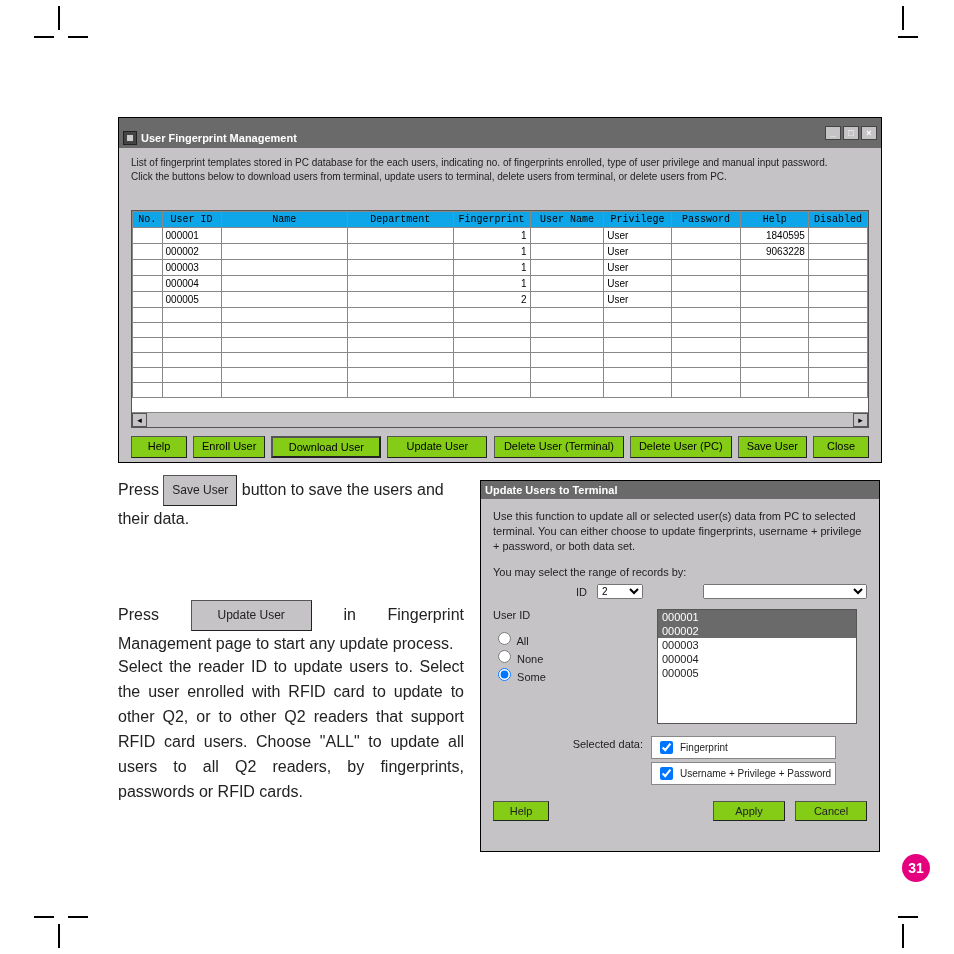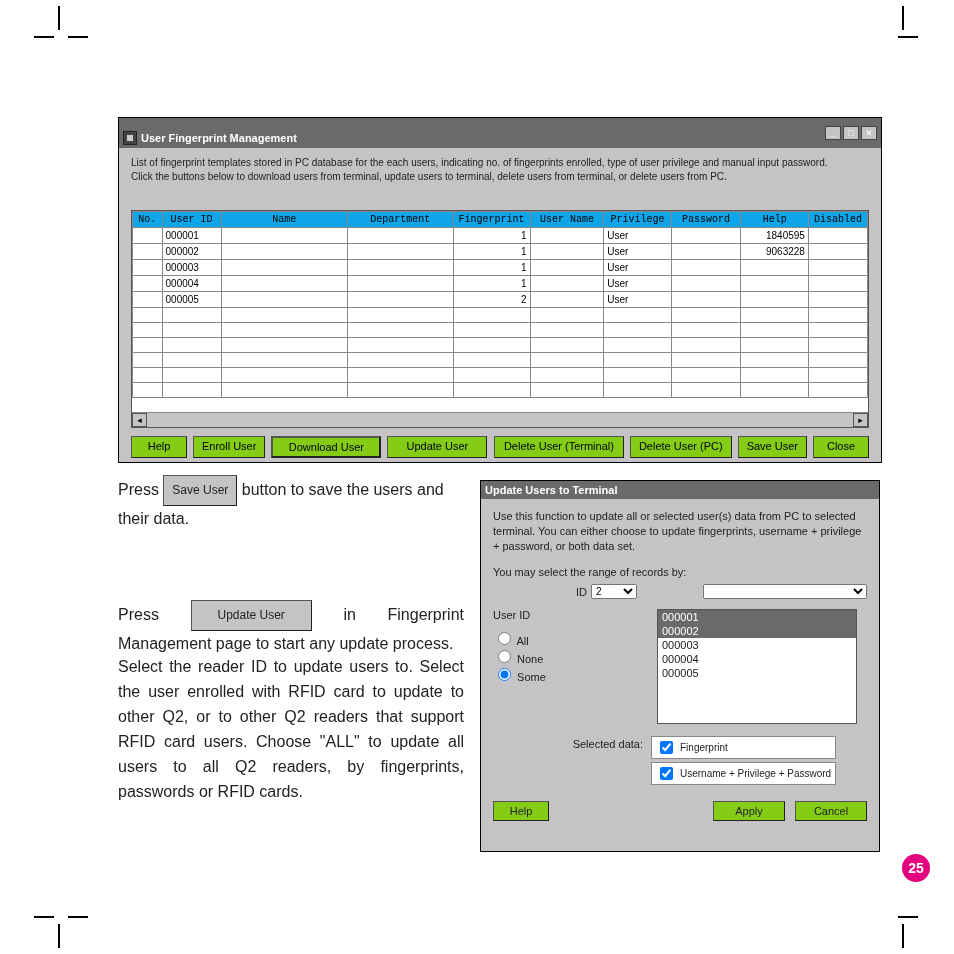--- a/index.html
+++ b/index.html
@@ -301,21 +301,21 @@
 
 <div class="window" style="left:480px; top:480px; width:400px; height:372px;">
   <div class="titlebar">
     <span>Update Users to Terminal</span>
   </div>
   <div class="dlg2-body">
     <div style="line-height:15px;">Use this function to update all or selected user(s) data from PC to selected terminal. You can either choose to update fingerprints, username + privilege + password, or both data set.</div>
 
     <div style="margin-top:12px; font-size:11px;">You may select the range of records by:</div>
 
-    <div style="display:flex; gap:4px; align-items:flex-start; margin-top:6px;">
+    <div style="display:flex; gap:10px; align-items:flex-start; margin-top:6px;">
       <div style="width:94px; text-align:right; padding-top:2px;">ID</div>
       <select style="width:46px;"><option>2</option></select>
       <select style="width:164px;margin-left:auto;"><option></option></select>
     </div>
 
     <div style="display:flex; margin-top:10px; gap:14px;">
       <div style="width:150px;">
         <div>User ID</div>
         <div class="radio-col">
           <label><input type="radio" name="rng" style=""> <span>All</span></label>
@@ -349,13 +349,13 @@
     <div style="display:flex; justify-content:space-between; margin-top:16px;">
       <div class="wbtn">Help</div>
       <div style="display:flex; gap:10px;">
         <div class="wbtn" style="min-width:72px">Apply</div>
         <div class="wbtn" style="min-width:72px">Cancel</div>
       </div>
     </div>
   </div>
 </div>
 
-<div class="page-num">25</div>
+<div class="page-num">31</div>
 
 </body></html>

